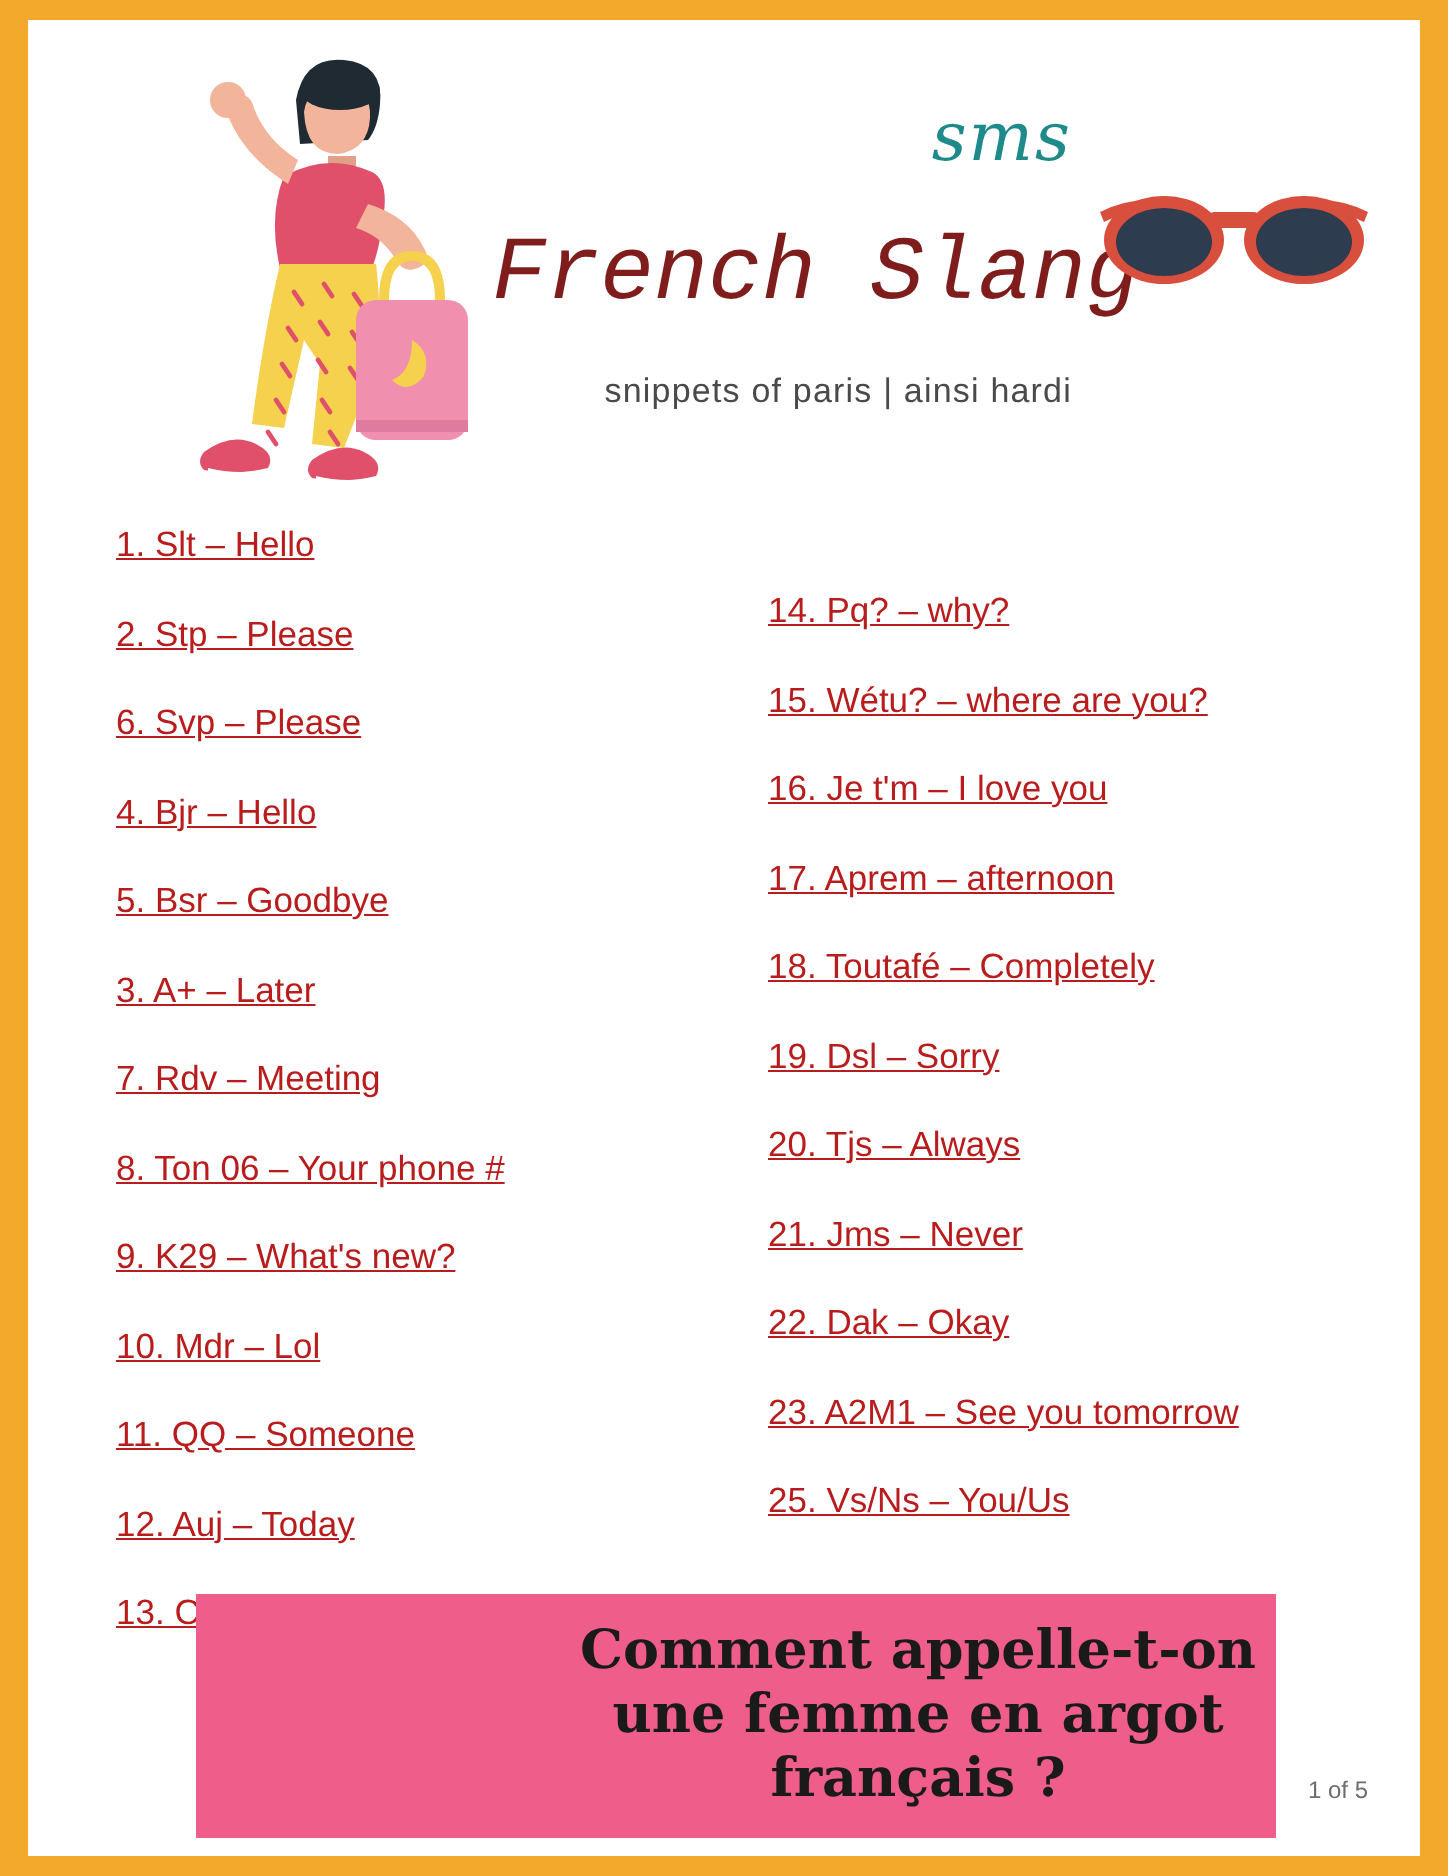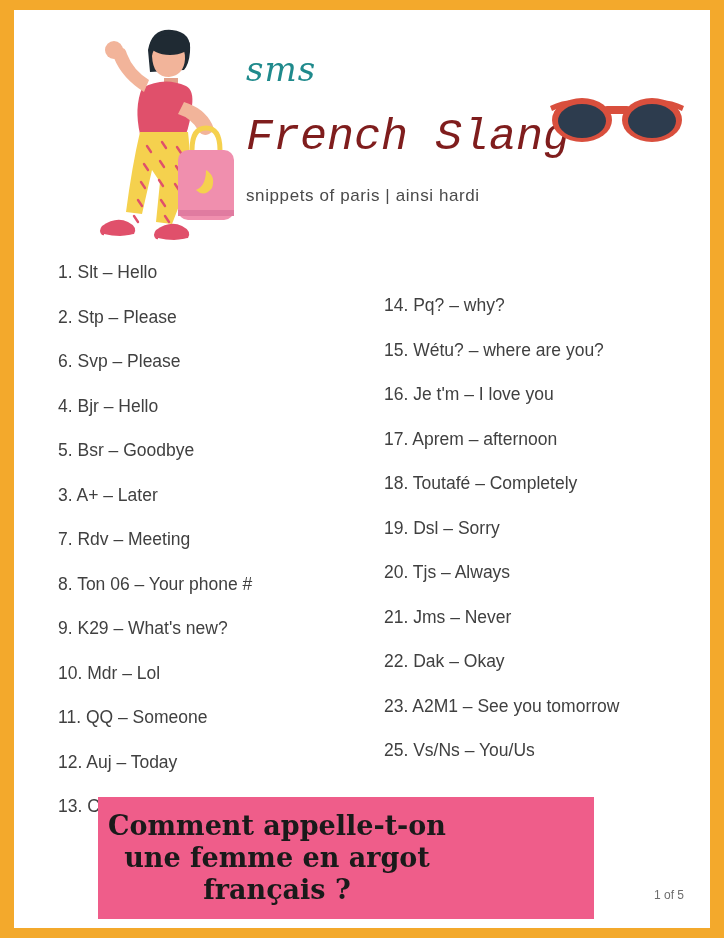--- a/index.html
+++ b/index.html
@@ -38,21 +38,21 @@
     width: 200px;
     height: 230px;
   }
 
   
   .title-block {
     position: absolute;
     left: 232px;
     top: 42px;
     width: 290px;
-    text-align: left;
+    text-align: right;
   }
   .title-sms {
     font-family: "DejaVu Serif", serif;
     font-style: italic;
     font-size: 34px;
     color: #1f8a8c;
     letter-spacing: 1px;
     line-height: 1;
   }
   .title-main {
@@ -91,37 +91,38 @@
   }
   .col {
     width: 348px;
     box-sizing: border-box;
   }
   .col.left { padding-left: 44px; }
   .col.right { padding-left: 22px; margin-top: 33px; }
 
   .entry {
     font-size: 17.5px;
-    color: #404040;
+    color: #b91c1c;
     line-height: 1;
     margin-bottom: 27px;
     white-space: nowrap;
+    text-decoration: underline;
   }
 
   
   .overlay {
     position: absolute;
     left: 84px;
     top: 787px;
-    width: 496px;
+    width: 540px;
     height: 122px;
     background: #ef5d8a;
     display: flex;
     align-items: center;
-    justify-content: flex-start;
+    justify-content: flex-end;
     box-sizing: border-box;
   }
   .overlay-text {
     font-family: "DejaVu Serif", serif;
     font-weight: bold;
     font-size: 27px;
     color: #1a1a1a;
     text-align: center;
     line-height: 1.18;
     padding: 0 10px;

